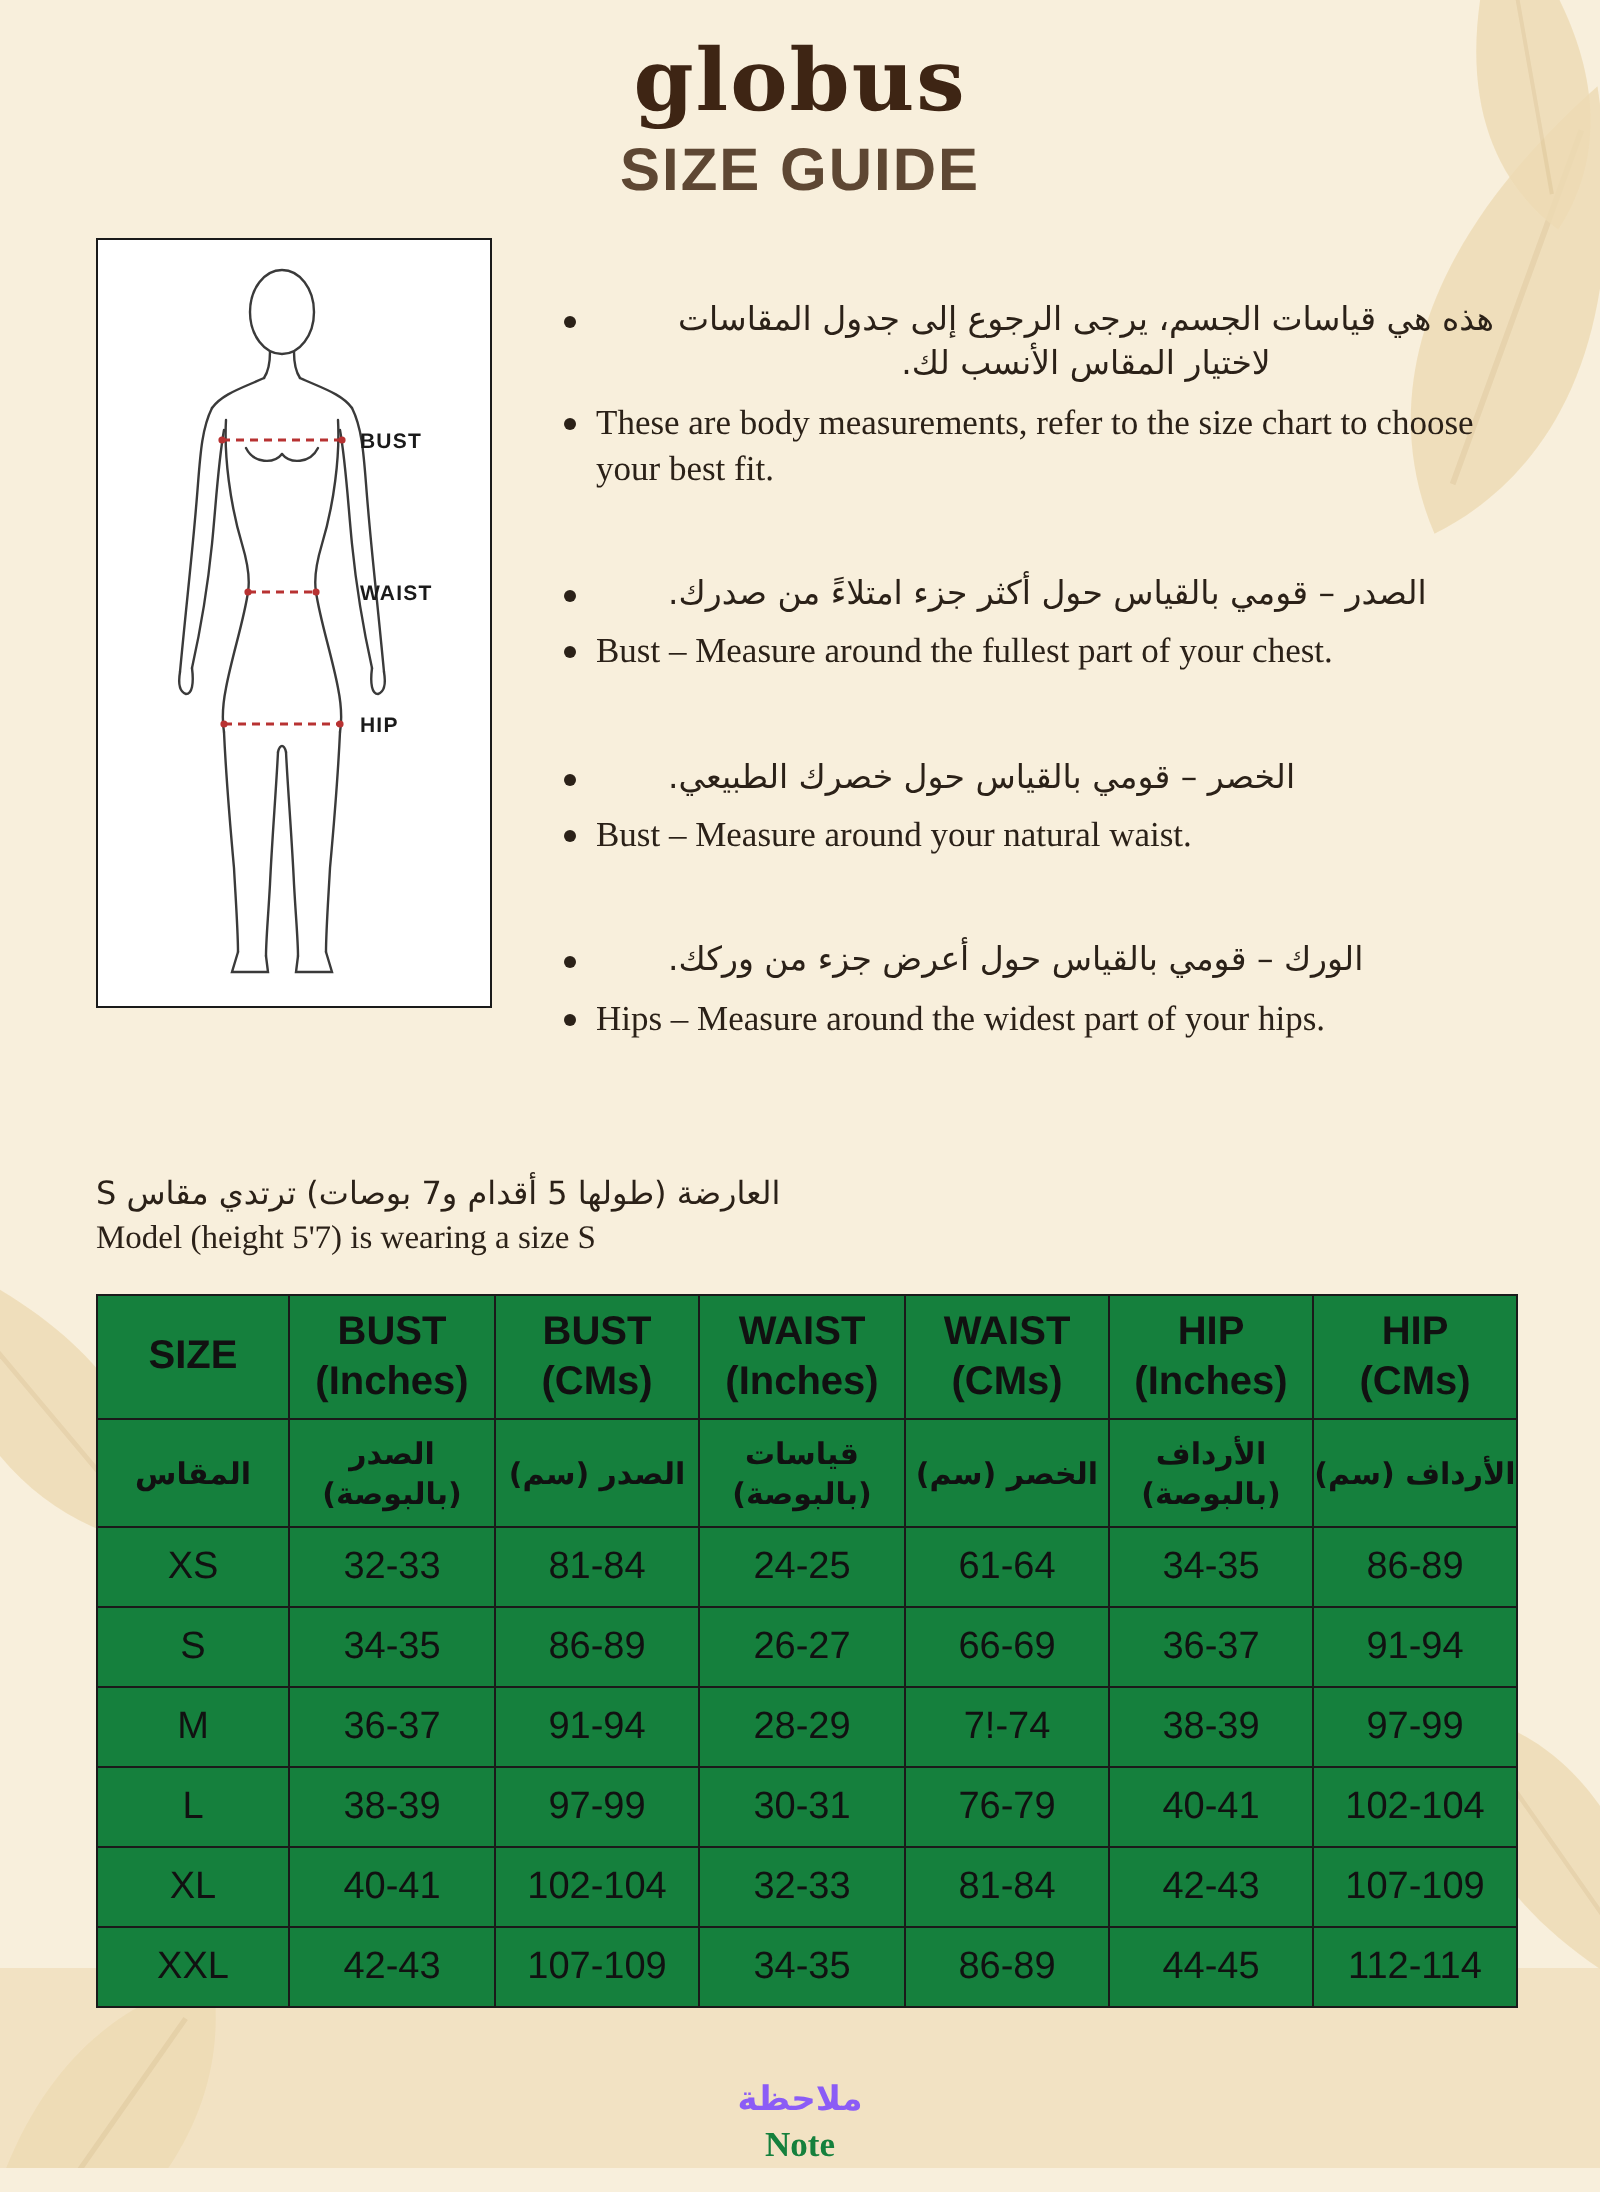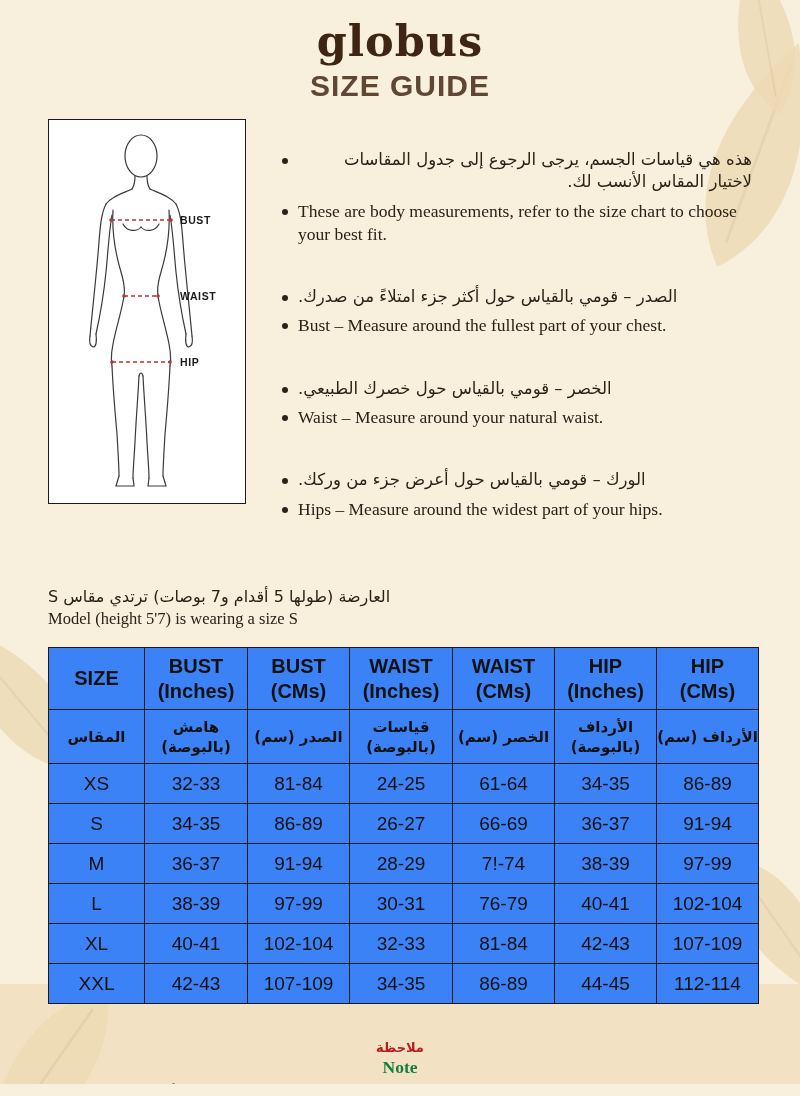--- a/index.html
+++ b/index.html
@@ -24,42 +24,42 @@
   .top { display:flex; padding:0 48px; margin-top:16px; }
   .figure-box { width:198px; height:385px; border:1.6px solid #1a1a1a; background:#ffffff; flex:none; }
   .figure-box svg { display:block; }
   .fig-label { font-family:"Liberation Sans", sans-serif; font-size:10.5px; font-weight:700; fill:#1a1a1a; letter-spacing:0.6px; }
 
   .bullets { flex:1; margin-left:36px; padding-top:30px; }
   .bullet-group { margin-bottom:40px; }
   .bullet-item { display:flex; margin-bottom:7px; }
   .dot { width:6px; height:6px; border-radius:50%; background:#2b2118; margin:9px 10px 0 0; flex:none; }
   .btext { line-height:1.32; }
-  .btext.ar { font-family:"DejaVu Sans", sans-serif; font-size:16.5px; direction:rtl; text-align:right; }
+  .btext.ar { font-family:"DejaVu Sans", sans-serif; font-size:16.5px; direction:rtl; text-align:center;margin-left:36px; }
   .btext.en { font-family:"Liberation Serif", serif; font-size:17.5px; }
 
   .model-note { padding:0 48px; margin-top:26px; }
   .model-ar { font-family:"DejaVu Sans", sans-serif; font-size:16px; direction:rtl; text-align:left; }
   .model-en { font-family:"Liberation Serif", serif; font-size:16.5px; margin-top:3px; }
 
   table.size-table {
     border-collapse:collapse; margin:18px 0 0 48px; width:710px;
-    table-layout:fixed; background:#3b82f6;
+    table-layout:fixed; background:#15803d;
   }
   .size-table th, .size-table td {
     border:1.6px solid #1a1a1a; text-align:center; vertical-align:middle; padding:0;
   }
   .th-en { height:62px; font-size:20px; font-weight:700; line-height:1.25; color:#111111; }
   .th-ar { height:54px; font-size:15px; font-weight:700; font-family:"DejaVu Sans", sans-serif; line-height:1.35; color:#111111; }
   .th-ar div { direction:rtl; }
   .size-table td { height:40px; font-size:19px; color:#111111; }
   td.size-col { font-weight:400; }
 
   .note { margin-top:36px; text-align:center; padding:0 30px; }
-  .note-h-ar { font-family:"DejaVu Sans", sans-serif; font-weight:700; font-size:13px; color:#b91c1c; direction:rtl; }
+  .note-h-ar { font-family:"DejaVu Sans", sans-serif; font-weight:700; font-size:17px; color:#8b5cf6; direction:rtl; }
   .note-h-en { font-family:"Liberation Serif", serif; font-weight:700; font-size:17.5px; color:#15803d; margin-top:2px; }
   .note-b-ar { font-family:"DejaVu Sans", sans-serif; font-size:14.5px; margin-top:7px; direction:rtl; color:#2b2118; }
 </style>
 </head>
 <body>
 
 <div class="page">
 
   <div class="bottom-band"></div>
   <svg class="leaf" style="right:-38px; top:30px; width:160px; height:250px; transform:rotate(200deg);" viewBox="0 0 100 170">
@@ -154,21 +154,21 @@
             <span class="btext en">Bust – Measure around the fullest part of your chest.</span>
           </div>
         </div>
         <div class="bullet-group">
           <div class="bullet-item">
             <span class="dot"></span>
             <span class="btext ar" dir="rtl">الخصر – قومي بالقياس حول خصرك الطبيعي.</span>
           </div>
           <div class="bullet-item">
             <span class="dot"></span>
-            <span class="btext en">Waist – Measure around your natural waist.</span>
+            <span class="btext en">Bust – Measure around your natural waist.</span>
           </div>
         </div>
         <div class="bullet-group">
           <div class="bullet-item">
             <span class="dot"></span>
             <span class="btext ar" dir="rtl">الورك – قومي بالقياس حول أعرض جزء من وركك.</span>
           </div>
           <div class="bullet-item">
             <span class="dot"></span>
             <span class="btext en">Hips – Measure around the widest part of your hips.</span>
@@ -222,21 +222,21 @@
               <div>HIP</div>
               <div>(CMs)</div>
             </th>
         </tr>
         <tr>
           <th class="th-ar">
               <div>المقاس</div>
               <div></div>
             </th>
           <th class="th-ar">
-              <div>هامش</div>
+              <div>الصدر</div>
               <div>(بالبوصة)</div>
             </th>
           <th class="th-ar">
               <div>الصدر (سم)</div>
               <div></div>
             </th>
           <th class="th-ar">
               <div>قياسات</div>
               <div>(بالبوصة)</div>
             </th>

